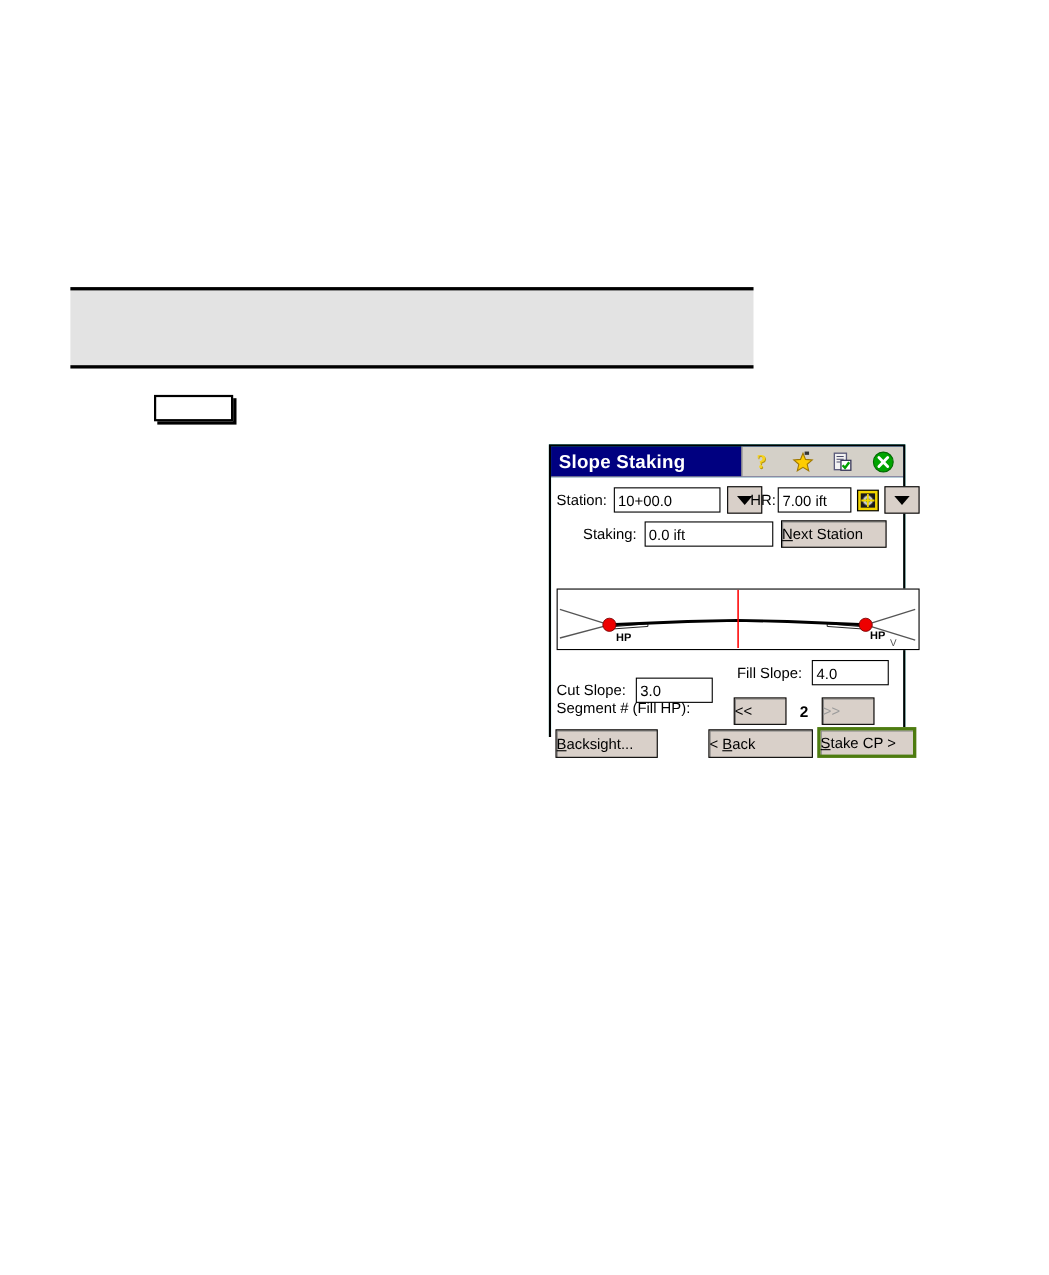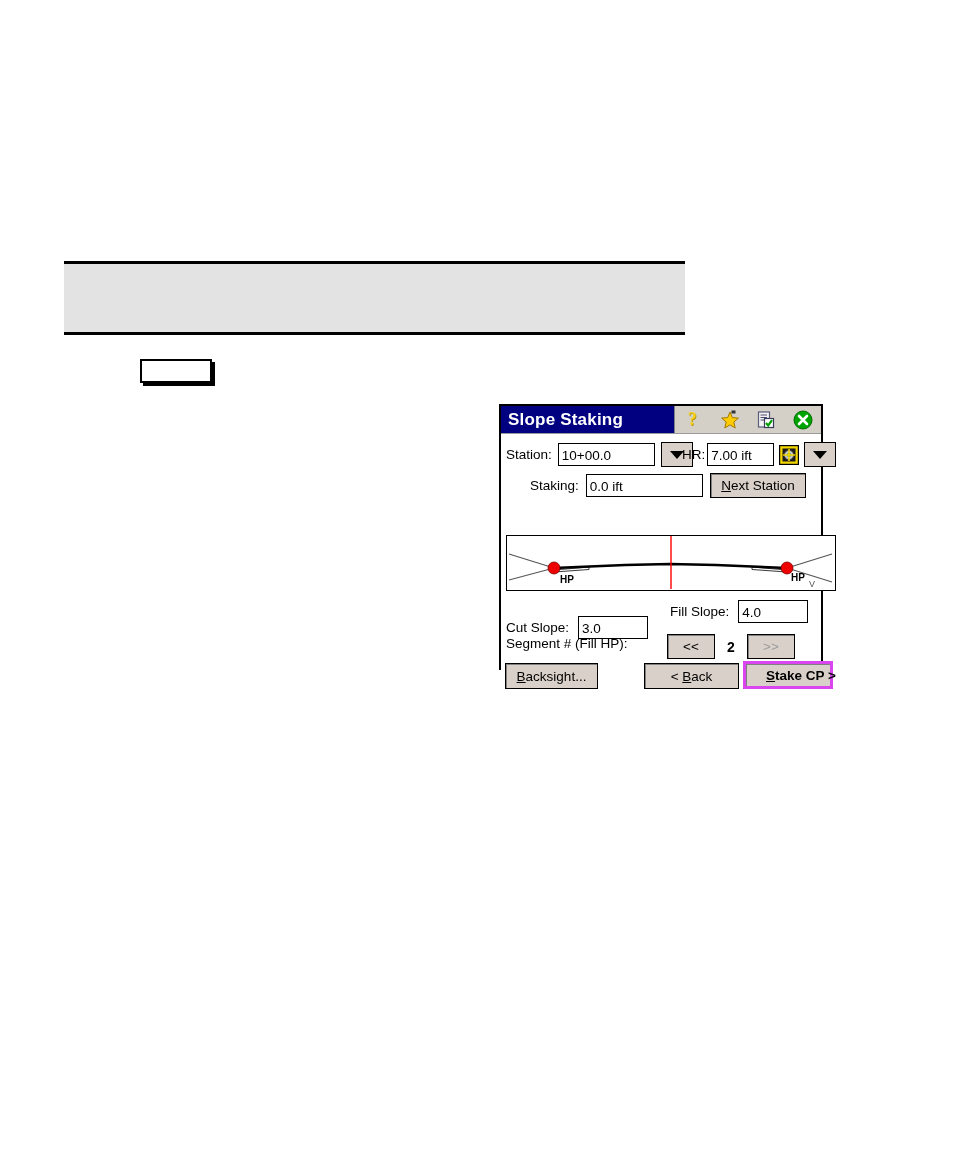--- a/index.html
+++ b/index.html
@@ -110,30 +110,28 @@
     white-space: nowrap;
   }
 
   .btn {
     background: #d9d0c9;
     border: 1.5px solid #000000;
     box-sizing: border-box;
     font-size: 13.5px;
     display: flex;
     align-items: center;
-    justify-content: center;
     height: 25px;
     box-shadow: 1px 1px 0 0 #808080 inset;
     color: #000;
     white-space: nowrap;
   }
   .btn.default {
-    border: 3px solid #d946ef;
-    font-weight: bold;
-    padding-left: 26px;
+    border: 3px solid #4d7c0f;
+    font-weight: normal;
   }
   .btn.disabled { color: #9b9b9b; }
 
   .ddbtn {
     background: #d9d0c9;
     border: 1.5px solid #000000;
     box-sizing: border-box;
     width: 32px;
     height: 25px;
     display: flex;

